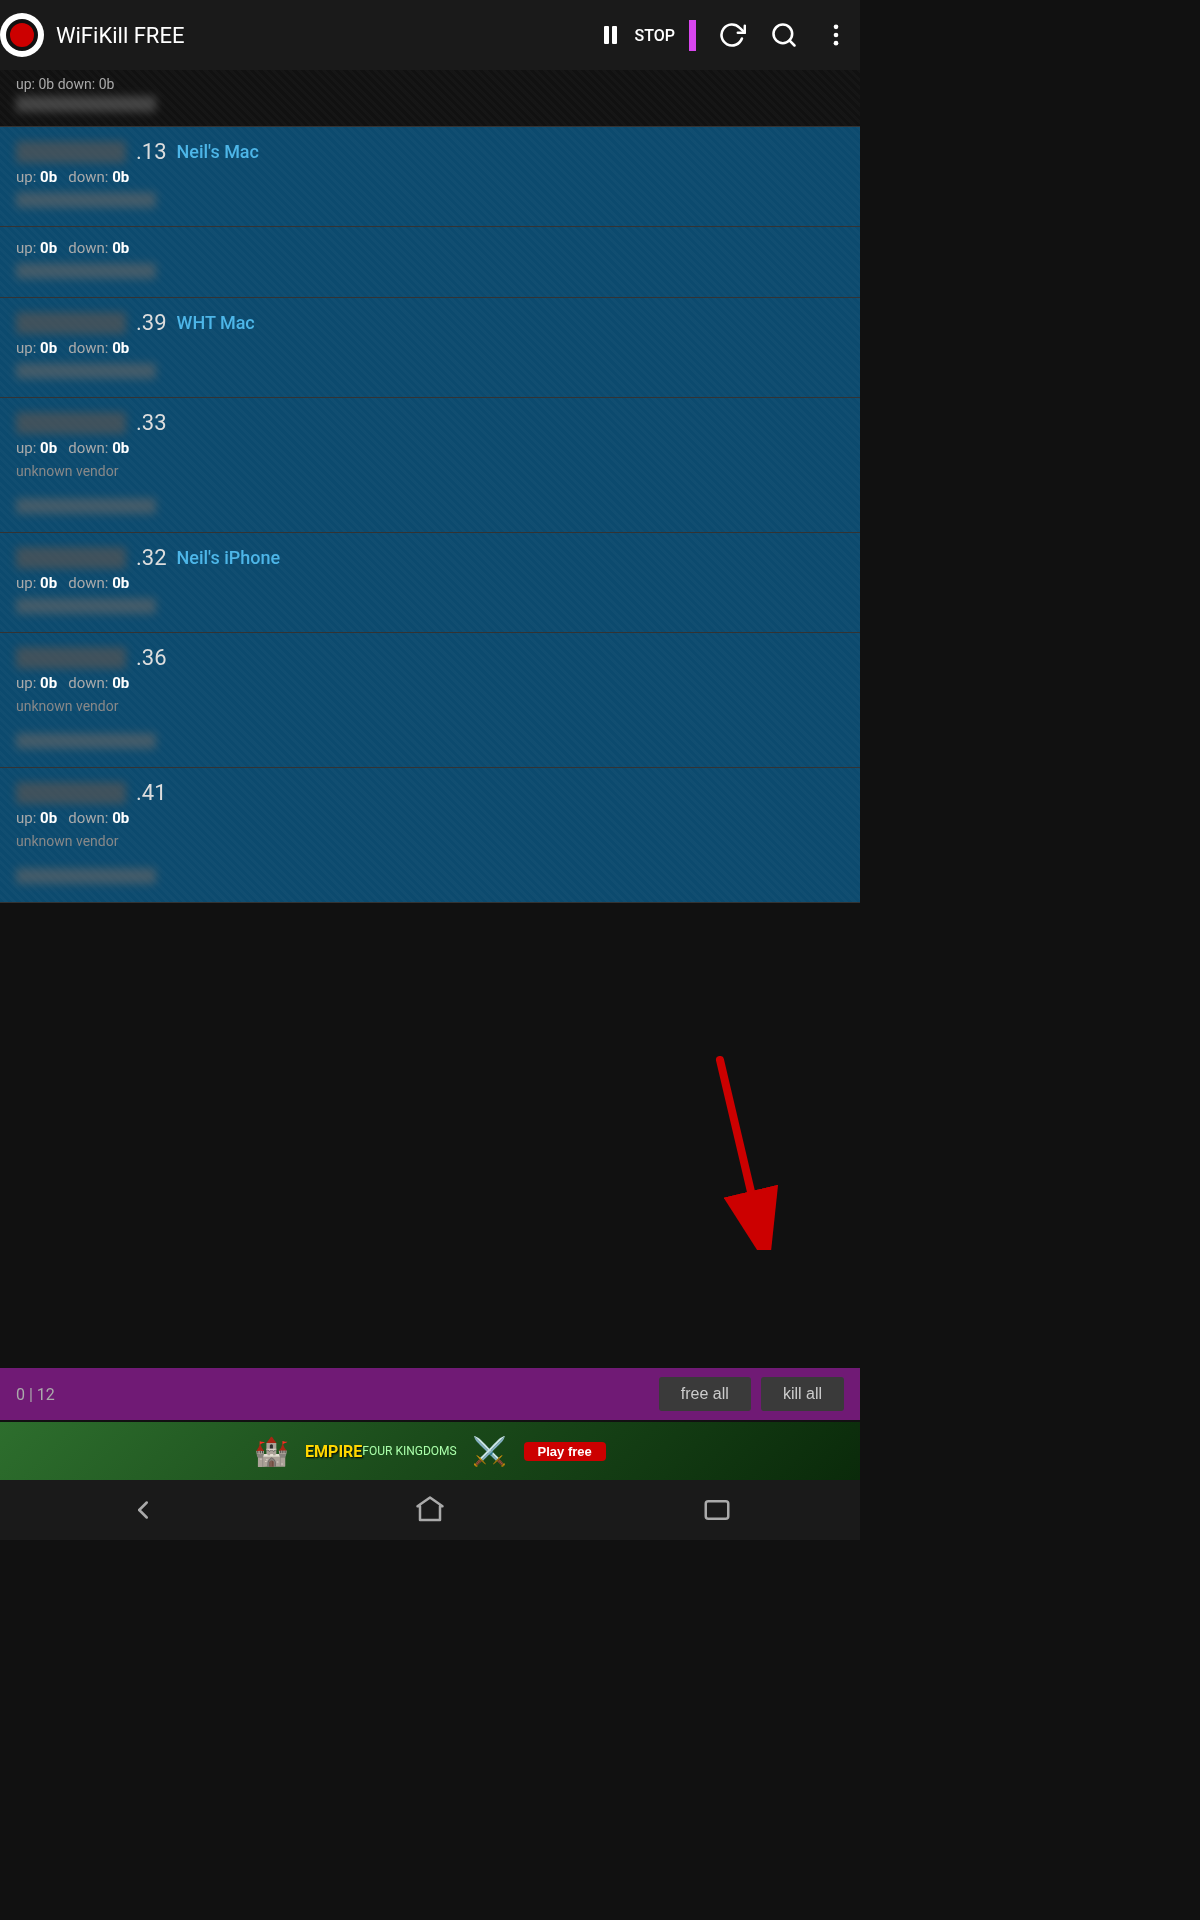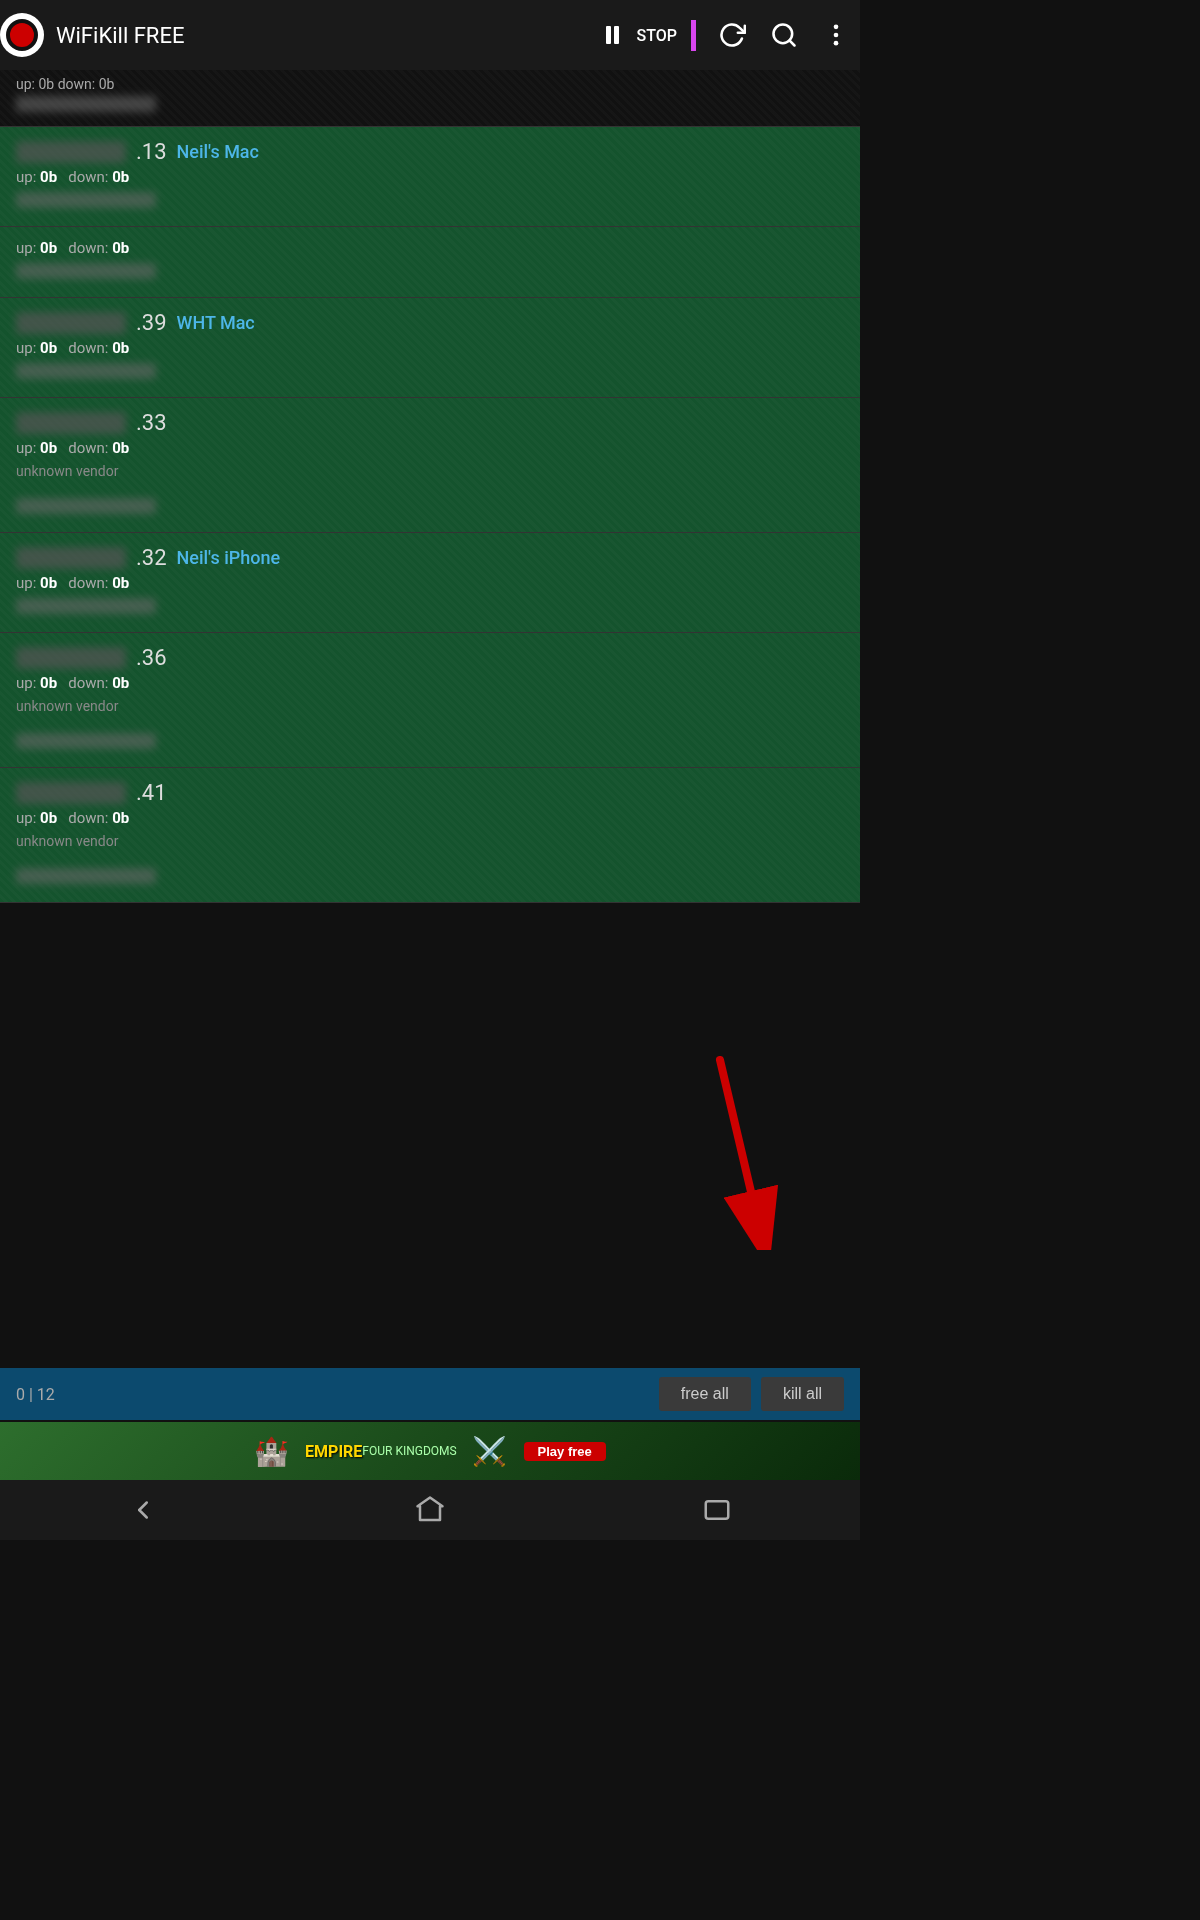--- a/index.html
+++ b/index.html
@@ -58,21 +58,21 @@
     }
 
     .topbar-stop {
       display: flex;
       align-items: center;
       gap: 18px;
       padding: 6px 14px;
       color: #fff;
       font-size: 16px;
       font-weight: 500;
-      border-right: 5px solid #d946ef;
+      border-right: 7px solid #d946ef;
       margin-right: 8px;
     }
 
     .stop-icon {
       display: flex;
       gap: 3px;
     }
 
     .stop-bar {
       width: 5px;
@@ -87,21 +87,21 @@
       display: flex;
       align-items: center;
       justify-content: center;
       cursor: pointer;
       color: #fff;
       font-size: 22px;
     }
 
     
     .device-list {
-      background: #14532d;
+      background: #0c4a6e;
     }
 
     .device-item {
       border-bottom: 1px solid #333;
       padding: 12px 16px 14px 16px;
       background: repeating-linear-gradient(
         45deg,
         transparent,
         transparent 3px,
         rgba(255,255,255,0.02) 3px,
@@ -184,21 +184,21 @@
       margin-bottom: 4px;
     }
 
     
     .bottom-bar {
       position: absolute;
       bottom: 120px;
       left: 0;
       right: 0;
       height: 52px;
-      background: #0c4a6e;
+      background: #701a75;
       display: flex;
       align-items: center;
       padding: 0 16px;
       gap: 10px;
     }
 
     .page-count {
       font-size: 16px;
       color: #aaa;
       flex: 1;

